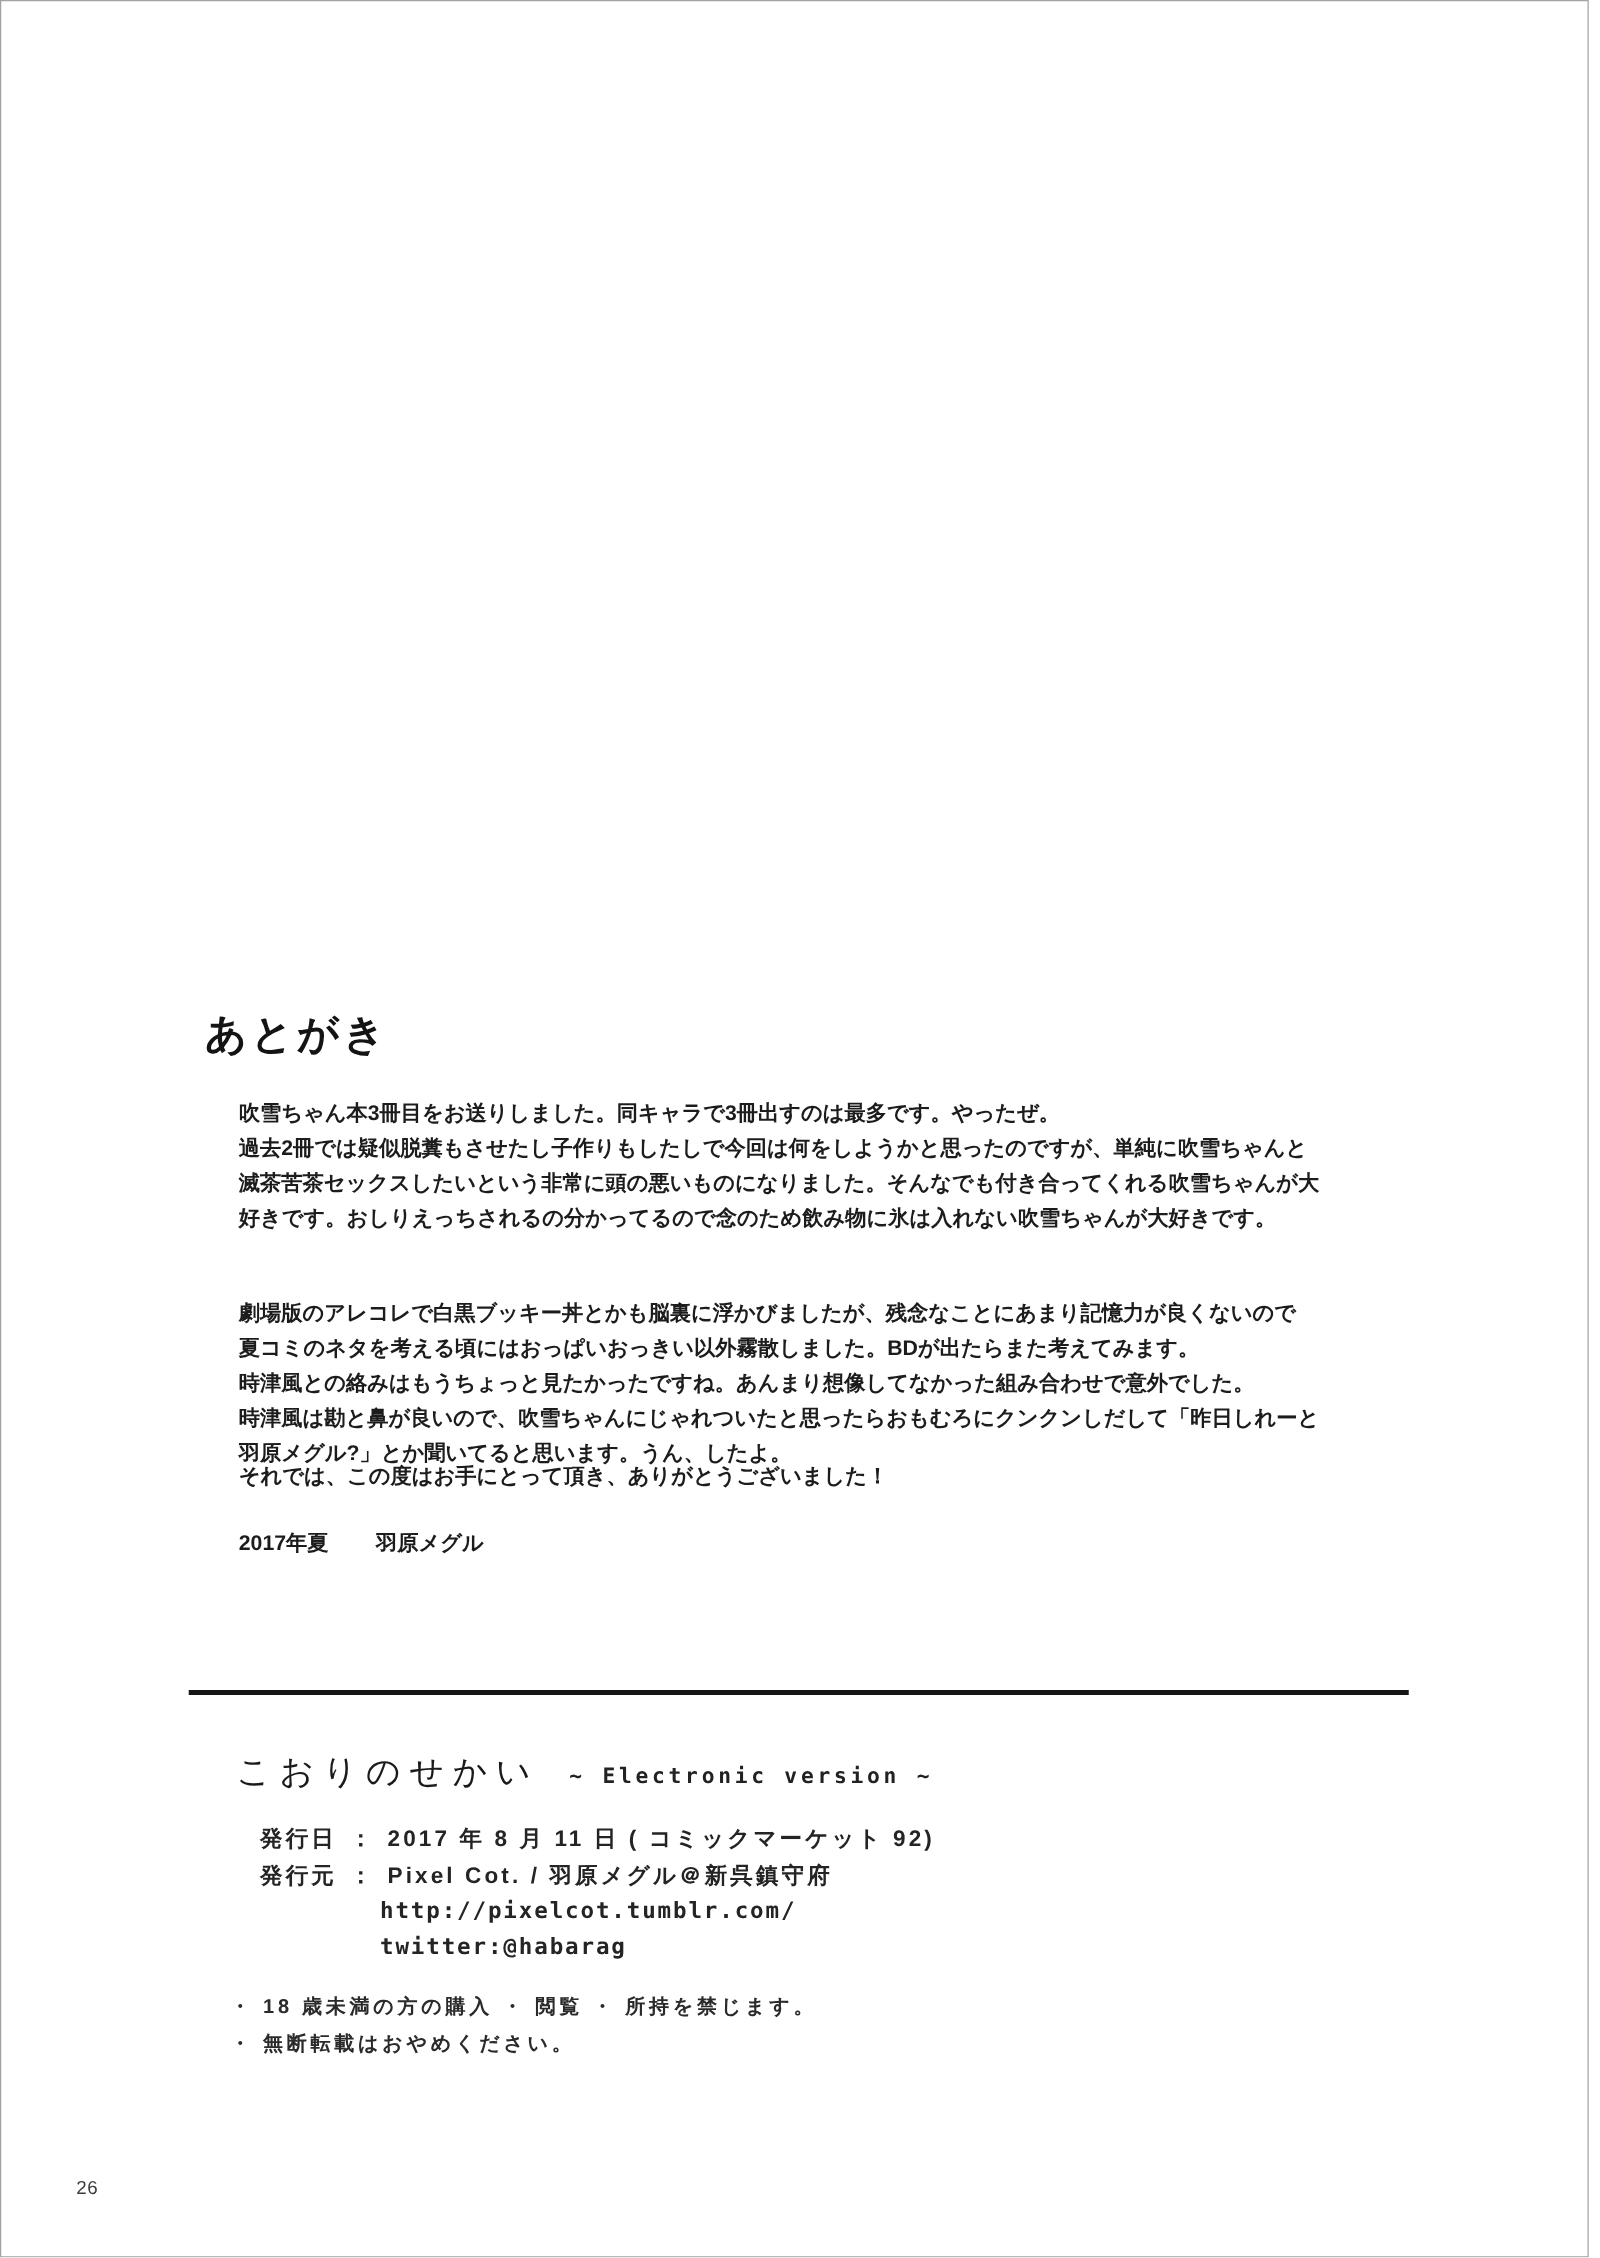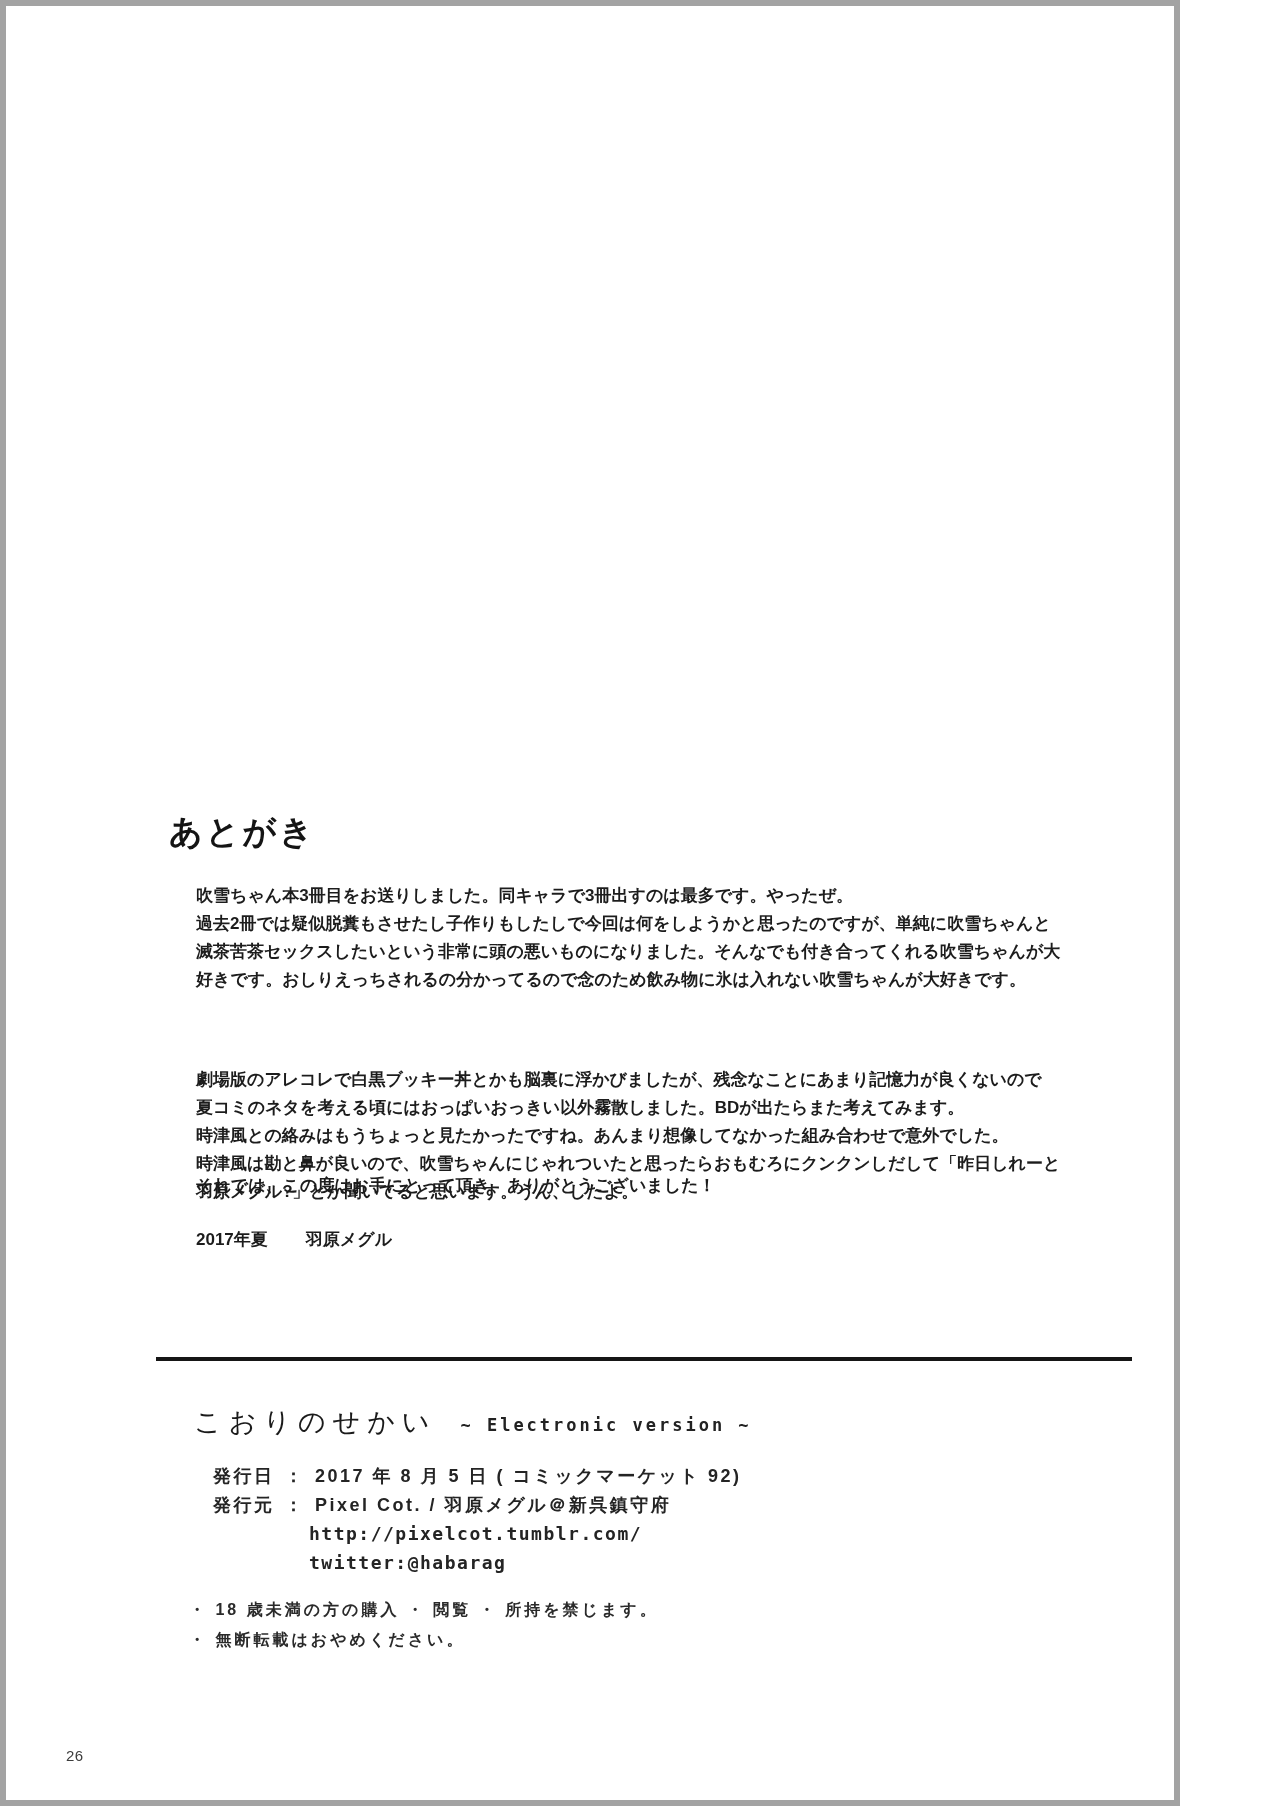--- a/index.html
+++ b/index.html
@@ -2,25 +2,25 @@
 <html><head>
 <meta charset="utf-8">
 <style>
   html, body {
     margin: 0;
     padding: 0;
     background: #ffffff;
   }
   .page {
     position: relative;
-    width: 1180px;
+    width: 1271px;
     height: 1806px;
     background: #ffffff;
     box-sizing: border-box;
-    border: 6px solid #a3a3a3;
+    border: 1px solid #a3a3a3;
     font-family: "Liberation Sans", sans-serif;
     color: #1a1a1a;
     overflow: hidden;
   }
   .afterword-heading {
     position: absolute;
     left: 163px;
     top: 804px;
     font-size: 33px;
     font-weight: bold;
@@ -30,21 +30,21 @@
   .body-block {
     position: absolute;
     left: 190px;
     width: 960px;
     font-size: 17px;
     line-height: 28px;
     font-weight: 600;
     color: #1c1c1c;
   }
   .p1 { top: 876px; }
-  .p2 { top: 1060px; }
+  .p2 { top: 1036px; }
   .closing { top: 1166px; }
   .signature { top: 1220px; }
   .signature .sig-name { margin-left: 38px; }
   .divider {
     position: absolute;
     left: 150px;
     top: 1351px;
     width: 976px;
     height: 4px;
     background: #161616;
@@ -143,21 +143,21 @@
   </div>
 
   <div class="divider"></div>
 
   <div class="title-row">
     <span class="book-title">こおりのせかい</span>
     <span class="book-subtitle">~ Electronic version ~</span>
   </div>
 
   <div class="colophon-row row-date">
-    <span>発行日</span><span class="sep">：</span><span>2017 年 8 月 5 日 ( コミックマーケット 92)</span>
+    <span>発行日</span><span class="sep">：</span><span>2017 年 8 月 11 日 ( コミックマーケット 92)</span>
   </div>
 
   <div class="colophon-row row-publisher">
     <span>発行元</span><span class="sep">：</span><span>Pixel Cot.  /  羽原メグル＠新呉鎮守府</span>
   </div>
 
   <div class="mono-line row-website">http://pixelcot.tumblr.com/</div>
 
   <div class="mono-line row-twitter">twitter:@habarag</div>
 

